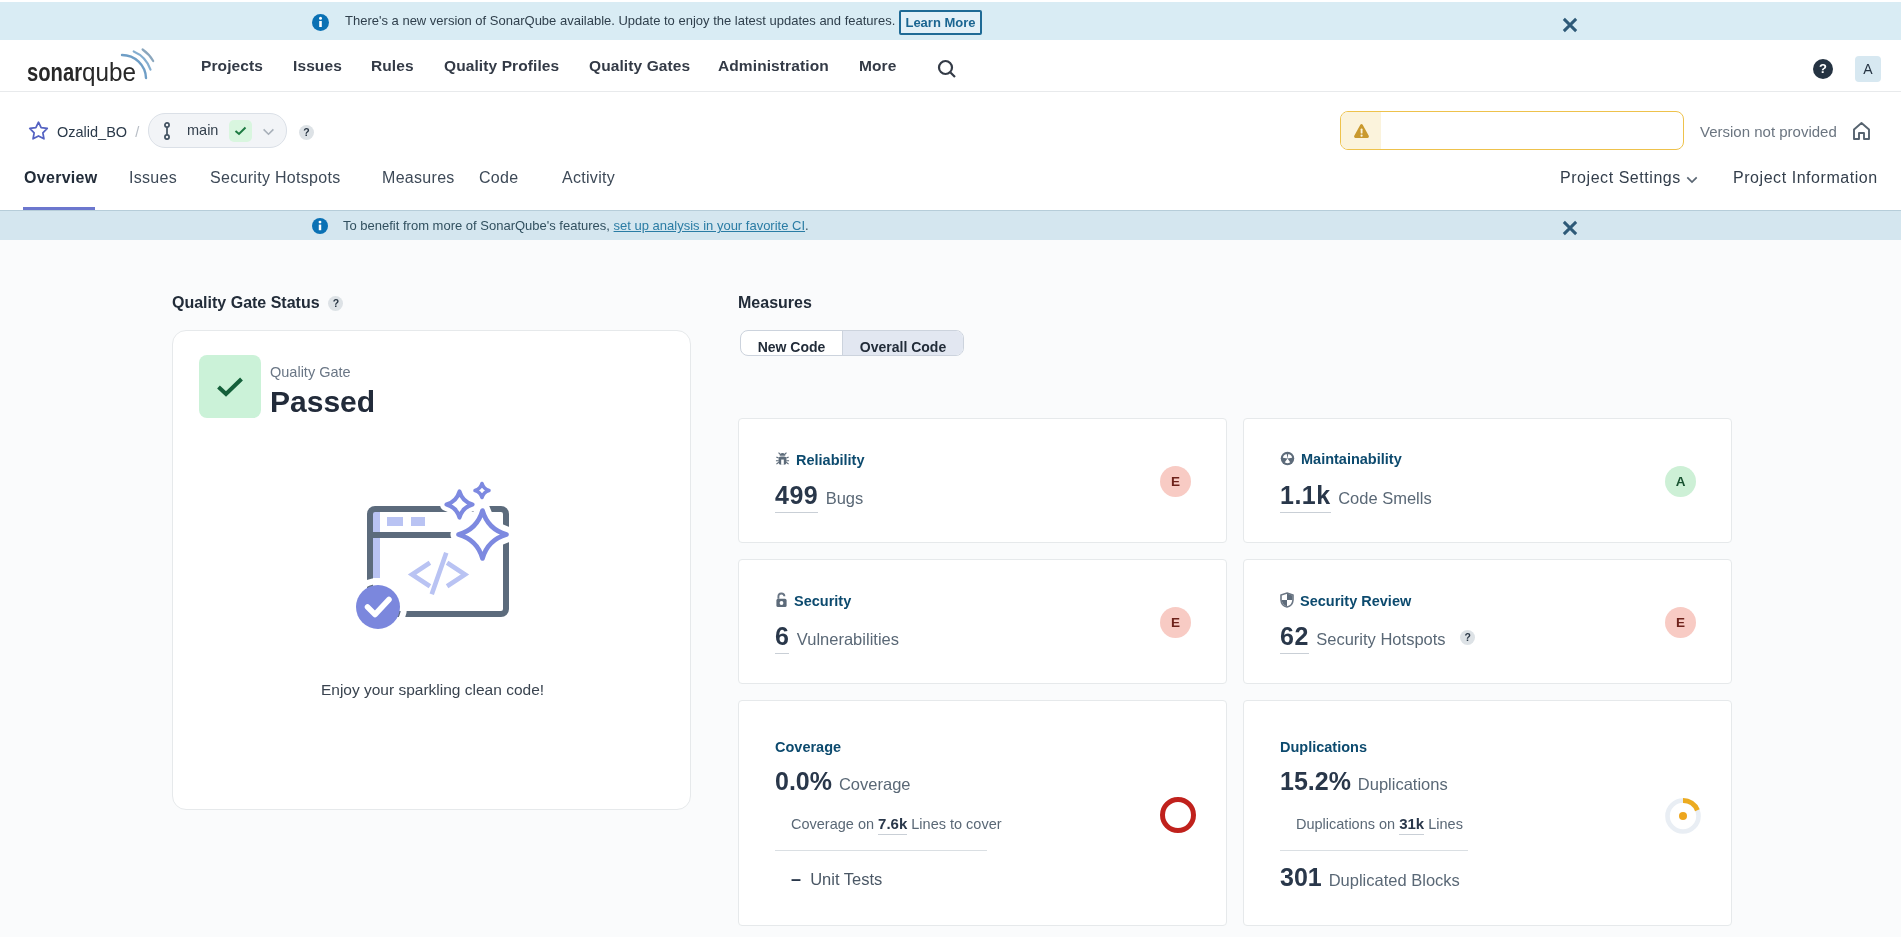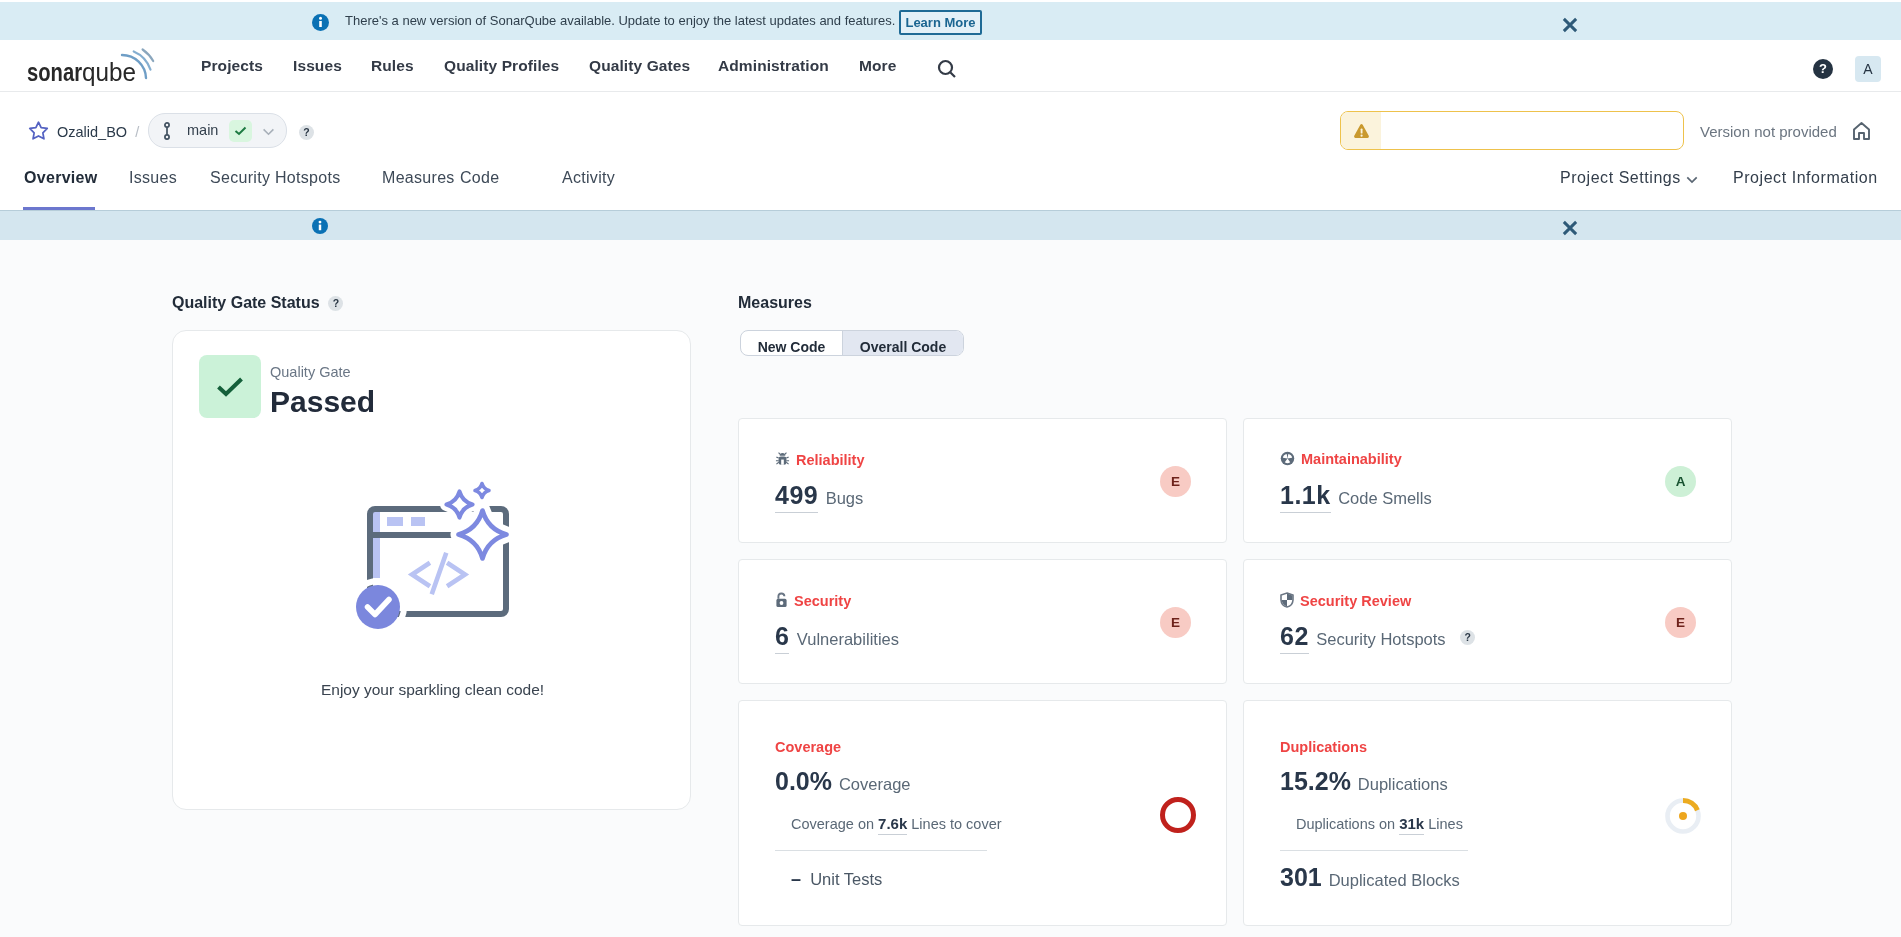--- a/index.html
+++ b/index.html
@@ -55,21 +55,21 @@
 #qgillu { position:absolute; left:178px; top:148px; }
 #qgenjoy { position:absolute; left:0; top:350px; width:519px; text-align:center; font-size:15.5px; color:#39434f; }
 
 #measures-h { left:738px; top:54px; }
 #qg-h { left:172px; top:54px; }
 
 #toggle { position:absolute; left:740px; top:90px; height:26px; border:1px solid #ccd3dd; border-radius:8px; background:#fff; overflow:hidden; display:flex; }
 #toggle .seg { height:32px; line-height:32px; width:101px; text-align:center; font-size:14px; font-weight:bold; color:#222c39; }
 #toggle .seg.sel { background:#e2e7f1; border-left:1px solid #ccd3dd; width:121px; }
 
-.mcard .mtitle { position:absolute; left:36px; top:32px; font-size:14.5px; font-weight:bold; color:#ef4444; }
+.mcard .mtitle { position:absolute; left:36px; top:32px; font-size:14.5px; font-weight:bold; color:#0c4a6e; }
 .mcard .mtitle svg { vertical-align:-2px; margin-right:6px; }
 .mcard .mnum { position:absolute; left:36px; top:62px; font-size:25px; font-weight:bold; color:#29374a; letter-spacing:0.5px; }
 .mcard .mnum .lnk { border-bottom:1px solid #c9cfd6; padding-bottom:3px; }
 .mcard .mlabel { color:#5a6876; font-size:16.5px; font-weight:normal; letter-spacing:0; }
 .rating { position:absolute; width:31px; height:31px; border-radius:50%; text-align:center; line-height:31px; font-size:13.5px; font-weight:bold; }
 .rating.E { background:#f8cbc4; color:#6e221b; }
 .rating.A { background:#cdf0d6; color:#175230; }
 
 .bigrow { position:absolute; left:36px; font-size:25px; font-weight:bold; color:#29374a; }
 .subline { position:absolute; left:36px; font-size:14.5px; color:#5a6876;margin-left:16px; }
@@ -151,36 +151,37 @@
     <svg class="abs" style="left:1851px; top:29px;" width="21" height="20" viewBox="0 0 21 20">
         <path d="M3 8.5 L10.5 2 L18 8.5 L18 18 L13 18 L13 12 L8 12 L8 18 L3 18 Z" fill="none" stroke="#56636f" stroke-width="1.9" stroke-linejoin="round"></path>
       </svg>
   </div>
 
   <div class="abs" id="tabsrow">
     <div class="tab active" style="left:24px;">Overview</div>
     <div class="tab" style="left:129px;">Issues</div>
     <div class="tab" style="left:210px;">Security Hotspots</div>
     <div class="tab" style="left:382px;">Measures</div>
-    <div class="tab" style="left:460px;">Code</div>
+    <div class="tab" style="left:479px;">Code</div>
     <div class="tab" style="left:562px;">Activity</div>
     <div id="tabunderline"></div>
     <div class="tabr" style="left:1560px;">Project Settings</div>
     <svg class="abs" style="left:1686px; top:18px;" width="12" height="8" viewBox="0 0 14 9">
         <path d="M1.5 1.5 L7 7 L12.5 1.5" fill="none" stroke="#5a6673" stroke-width="2"></path>
       </svg>
     <div class="tabr" style="left:1733px;">Project Information</div>
   </div>
 
   <div class="abs" id="banner2">
     <svg class="abs" style="left:312px; top:7px;" width="16" height="16" viewBox="0 0 17 17">
         <circle cx="8.5" cy="8.5" r="8.5" fill="#0a71b4"></circle>
         <rect x="7.2" y="7" width="2.6" height="6" fill="#fff"></rect>
         <circle cx="8.5" cy="4.3" r="1.5" fill="#fff"></circle>
       </svg>
+    <div class="msg">To benefit from more of SonarQube's features, <a>set up analysis in your favorite CI</a>.</div>
     <svg class="closex" style="left:1562px; top:9px;" width="13" height="12" viewBox="0 0 13 12">
         <path d="M1.5 1 L11.5 11 M11.5 1 L1.5 11" stroke="#2e5a78" stroke-width="2.4"></path>
       </svg>
   </div>
 
   <div class="abs" id="content">
     <div class="abs h2" id="qg-h">Quality Gate Status &nbsp;<span class="qmark">?</span></div>
 
     <div class="card" id="qgcard">
       <div id="qgsquare">

